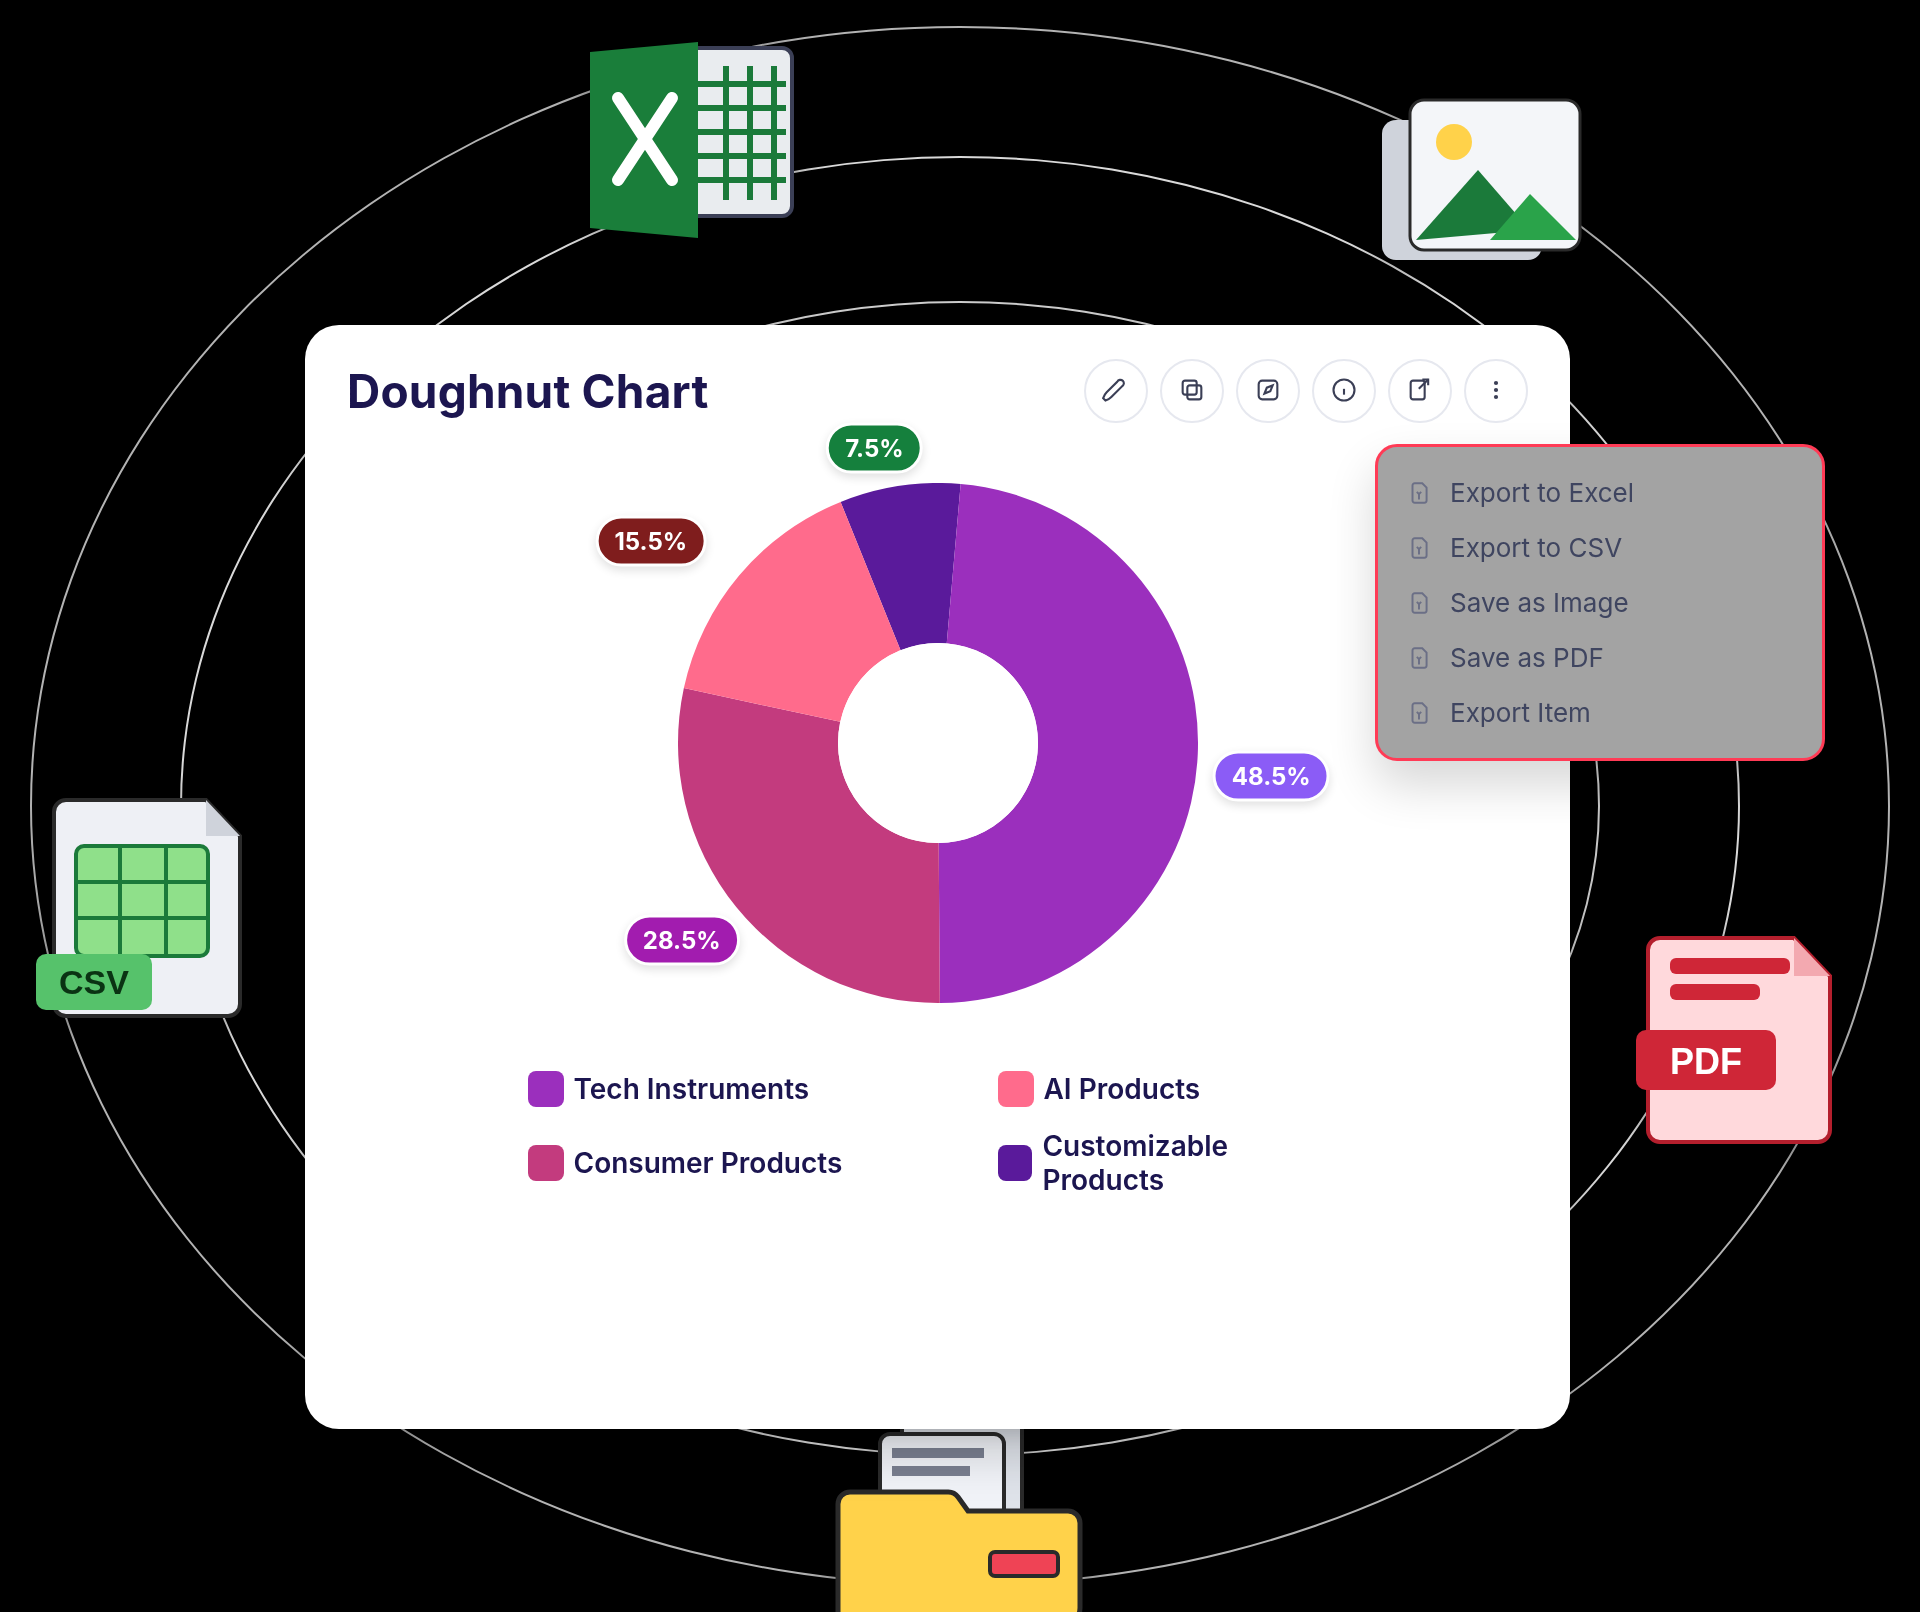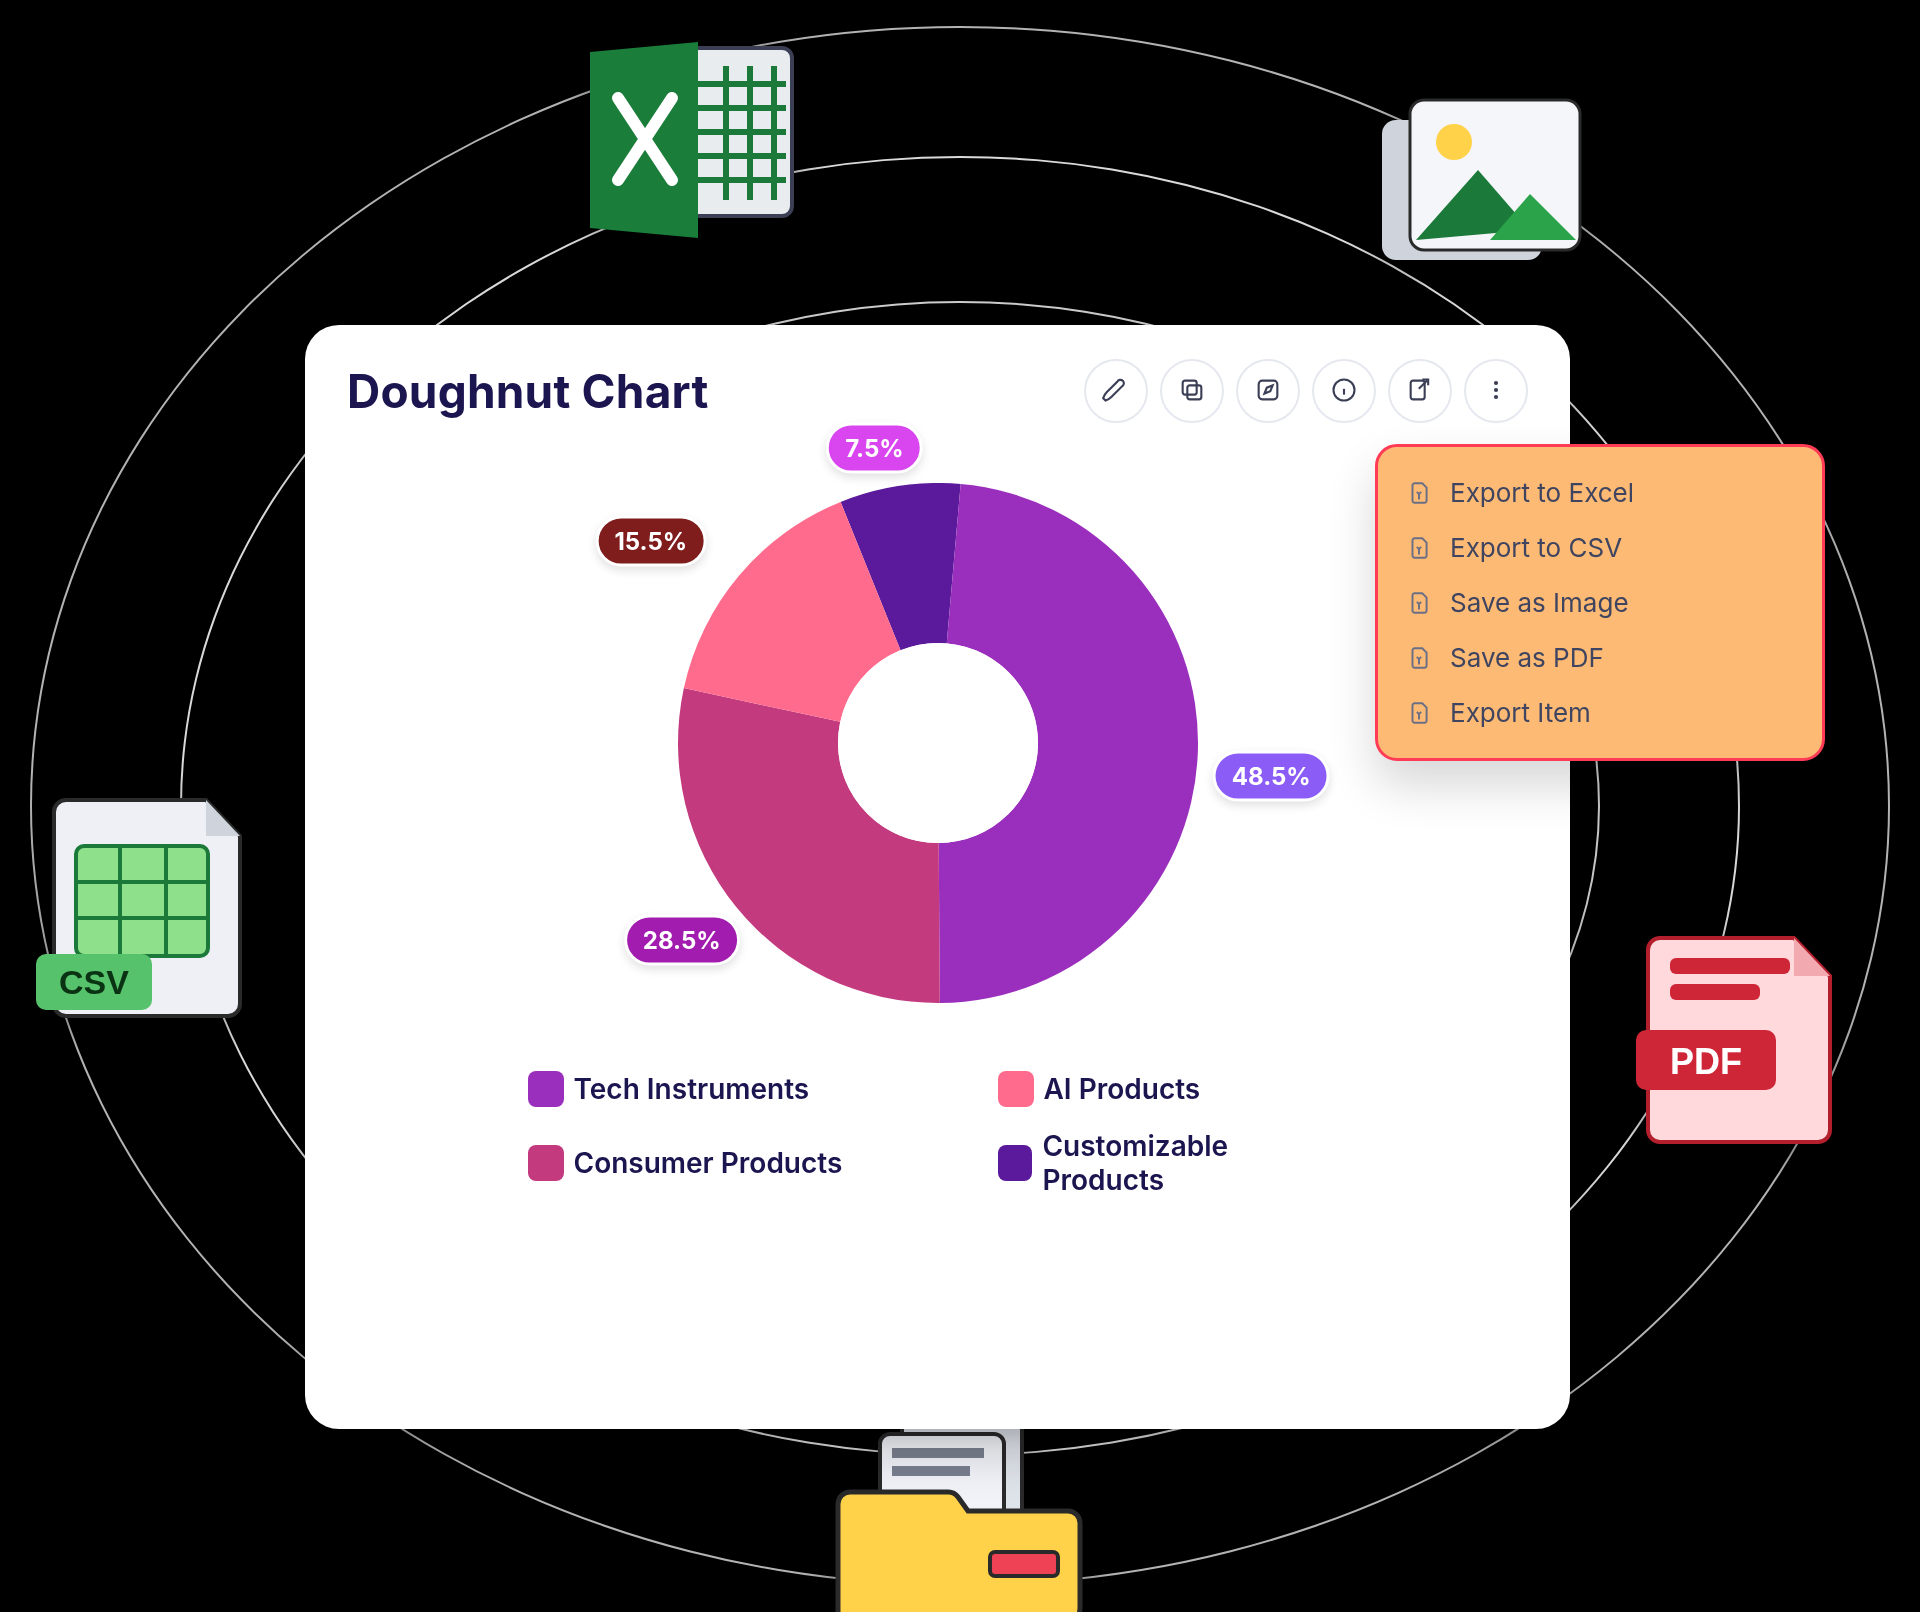--- a/index.html
+++ b/index.html
@@ -64,21 +64,21 @@
     width:64px; height:64px; border-radius:50%;
     border:2px solid #e6e8ef; background:#fff;
     display:flex; align-items:center; justify-content:center;
     color:#3b3f56;
   }
   .tbtn svg{ width:28px; height:28px; }
 
   
   .menu{
     position:absolute; left:1375px; top:444px; width:450px;
-    background:#fdba74; border:3px solid var(--red); border-radius:22px;
+    background:#a3a3a3; border:3px solid var(--red); border-radius:22px;
     box-shadow: 0 24px 48px rgba(0,0,0,.16);
     padding:18px 20px;
     z-index:3;
   }
   .mi{
     display:flex; align-items:center; gap:16px;
     padding:12px 6px; border-radius:10px; cursor:pointer;
     color:#3f4560;
   }
   .mi .mi-ic{ width:30px; height:30px; display:inline-flex; align-items:center; justify-content:center; color:#6b6f86 }
@@ -256,21 +256,21 @@
 
     <div class="donut-wrap">
       <div class="donut" id="donut-host"><svg viewBox="0 0 520 520">
             <path d="M 162.60228571186286 18.93219781263528 A 260 260 0 0 1 282.6604931143911 0.9893784961461733 L 268.7155742747658 160.38053019082543 A 100 100 0 0 0 222.53934065840878 167.28161454332127 Z" fill="#5a1a9b"></path>
             <path d="M 282.6604931143911 0.9893784961461733 A 260 260 0 0 1 261.81512767747 519.9936639834027 L 260.6981260297962 359.99756307053946 A 100 100 0 0 0 268.7155742747658 160.38053019082543 Z" fill="#9b2fbd"></path>
             <path d="M 261.81512767747 519.9936639834027 A 260 260 0 0 1 5.87186748561507 205.05555292159897 L 162.2584105713904 238.86752035446113 A 100 100 0 0 0 260.6981260297962 359.99756307053946 Z" fill="#c33b7e"></path>
             <path d="M 5.87186748561507 205.05555292159897 A 260 260 0 0 1 162.6022857118628 18.93219781263531 L 222.53934065840878 167.28161454332127 A 100 100 0 0 0 162.2584105713904 238.86752035446113 Z" fill="#ff6b8c"></path>
             <circle cx="260" cy="260" r="100" fill="#fff"></circle>
           </svg></div>
 
-    <div class="slice-label" style="background: #d946ef; left: 527.409px; top: 25.0536px;">7.5%</div>
+    <div class="slice-label" style="background: #15803d; left: 527.409px; top: 25.0536px;">7.5%</div>
         <div class="slice-label" style="background: #8b5cf6; left: 924.276px; top: 353.157px;">48.5%</div>
         <div class="slice-label" style="background: #a21caf; left: 334.759px; top: 517.328px;">28.5%</div>
         <div class="slice-label" style="background: #7f1d1d; left: 303.852px; top: 118px;">15.5%</div>
       </div>
 
     <div class="legend" id="legend-host">
 
     <div class="legend-item">
           <span class="sw" style="background: rgb(155, 47, 189);"></span>
           <span class="lbl">Tech Instruments</span>

